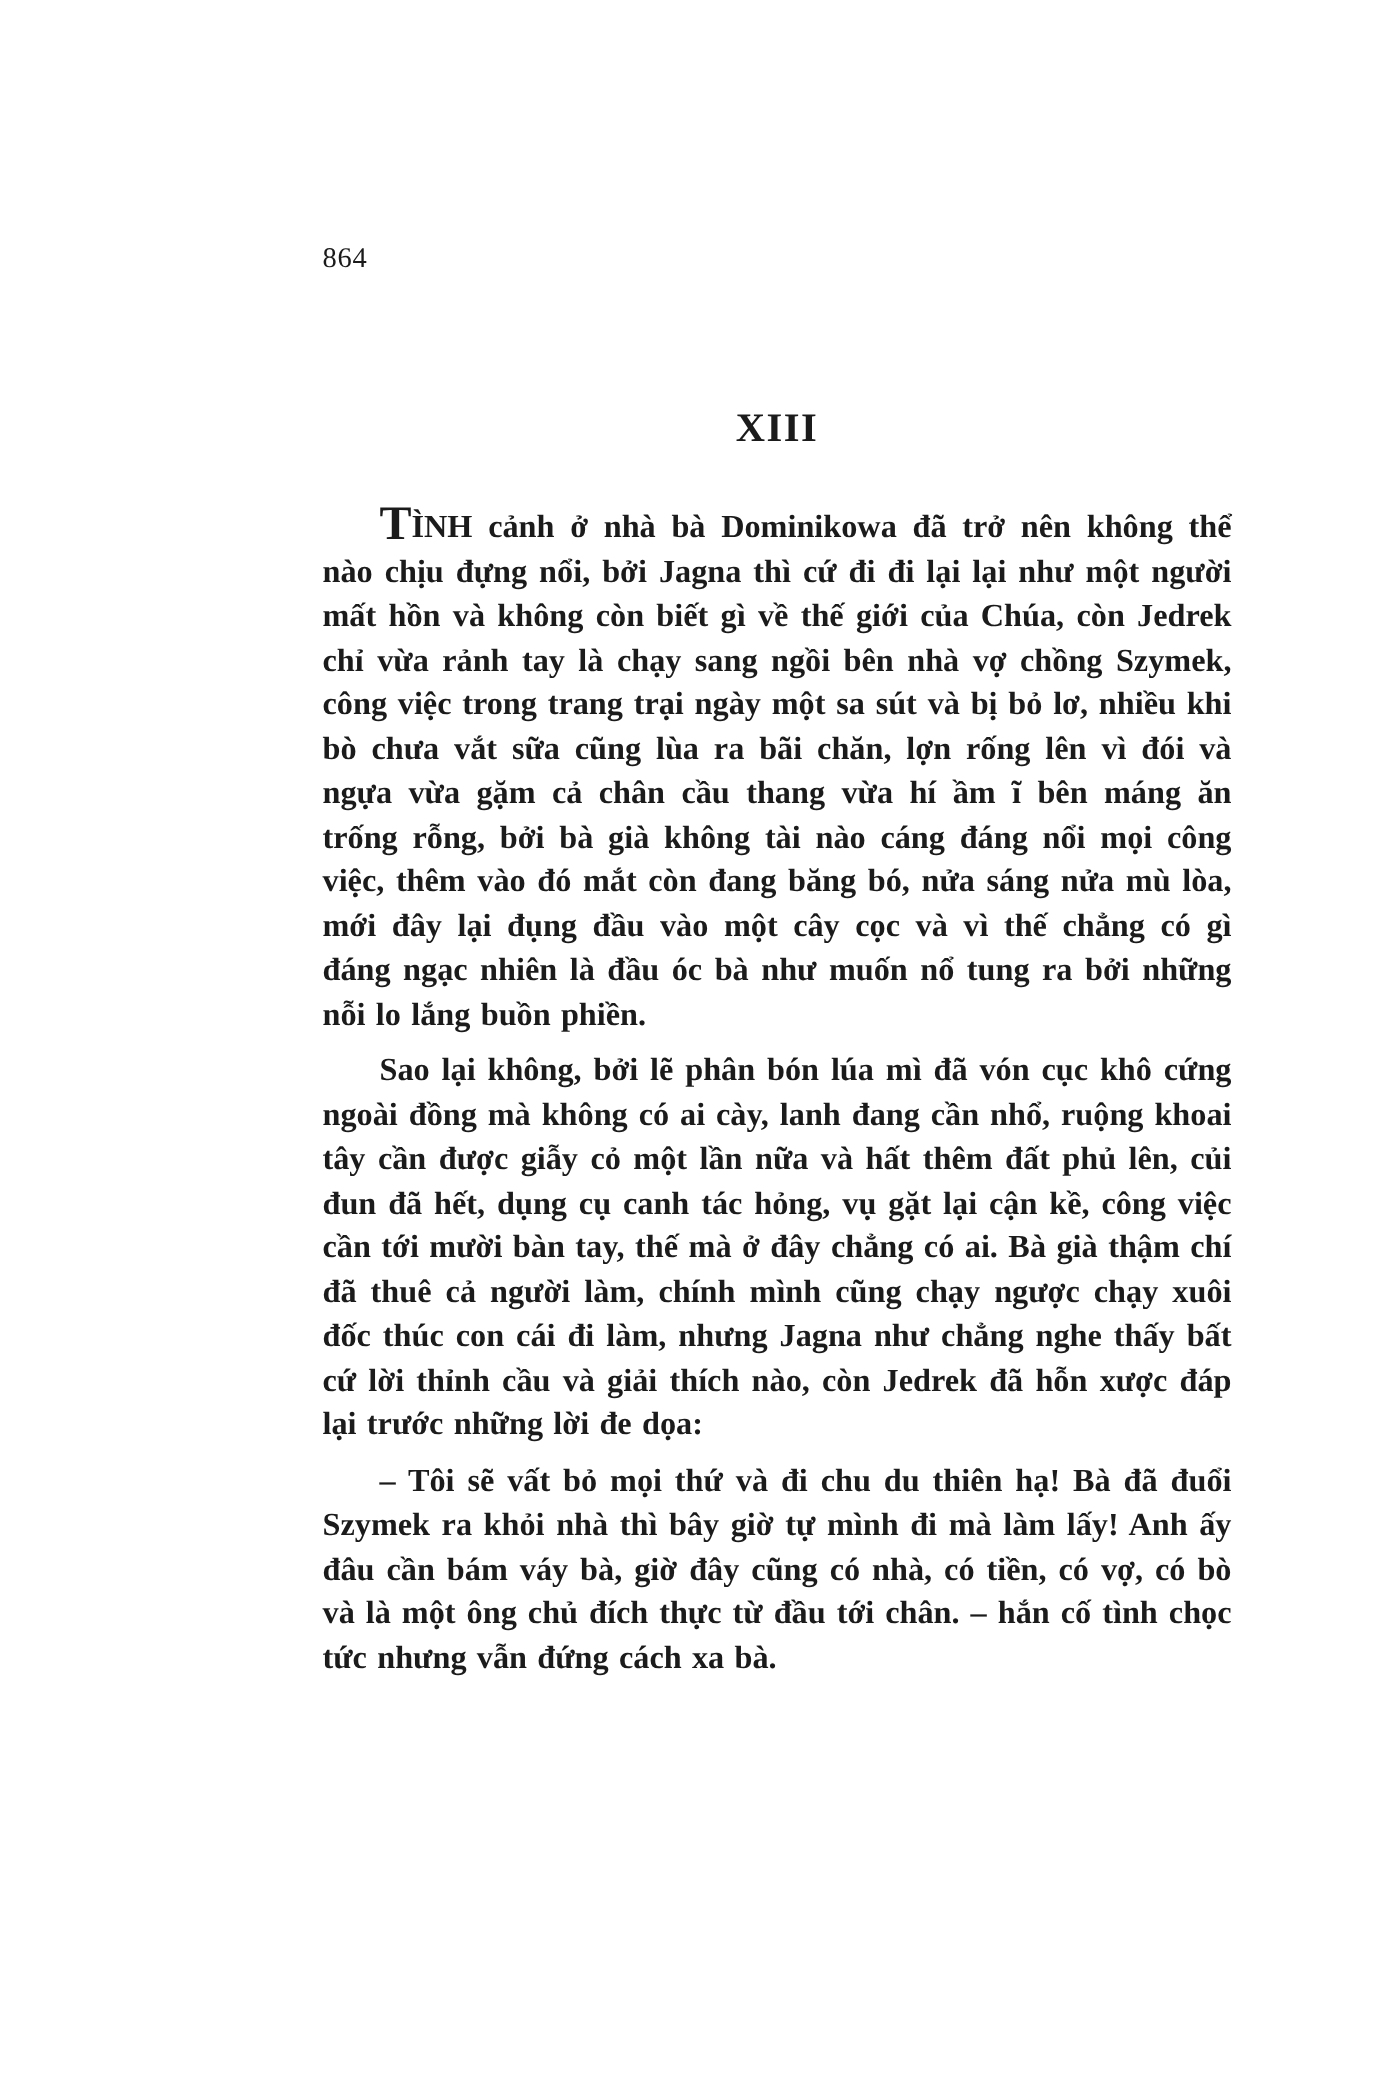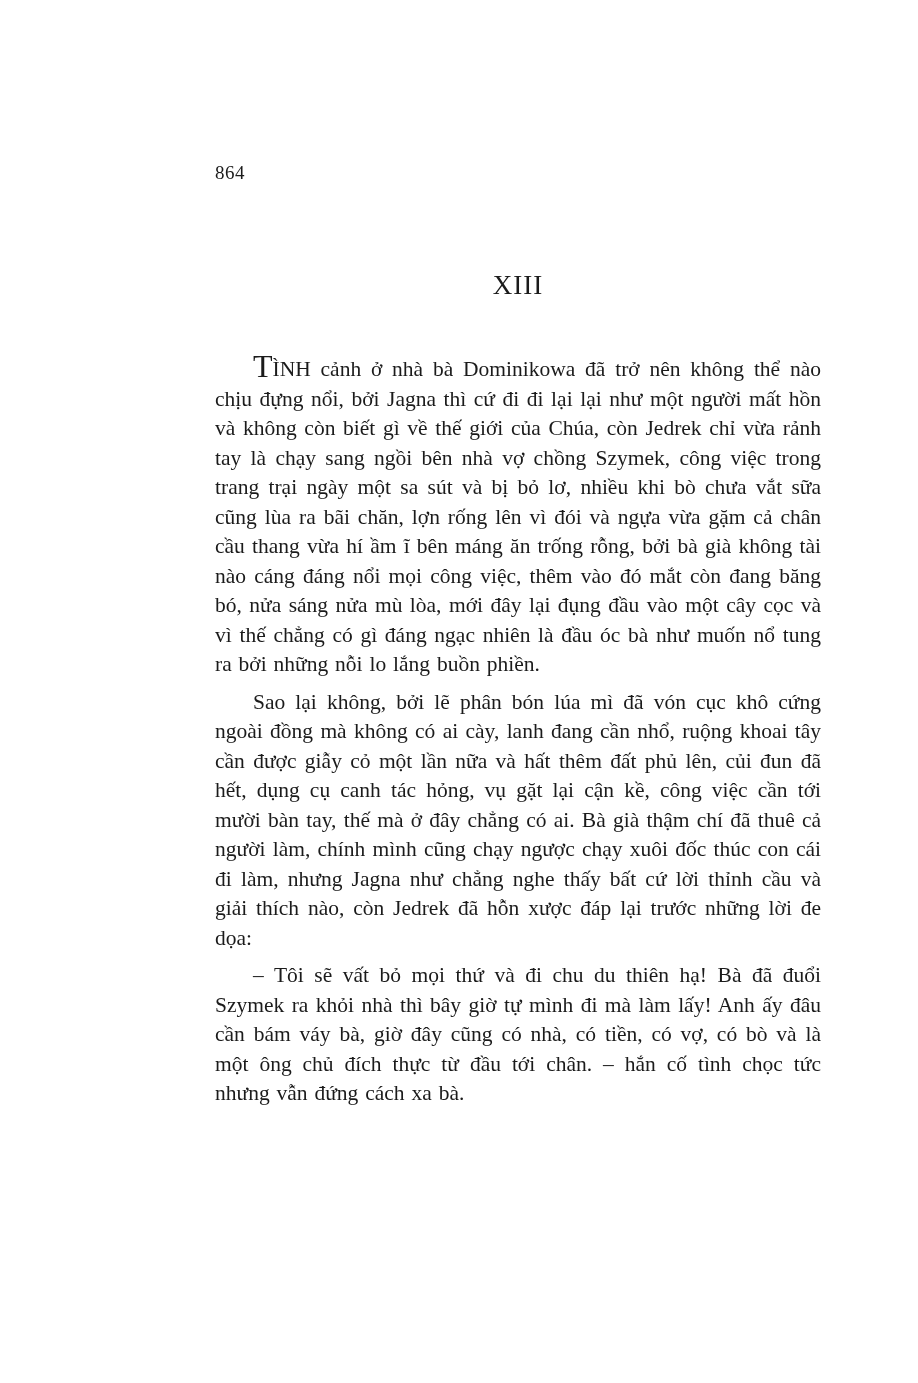--- a/index.html
+++ b/index.html
@@ -33,30 +33,32 @@
     letter-spacing: 0.5px;
   }
   .chapter-heading {
     position: absolute;
     top: 270px;
     left: 215px;
     width: 606px;
     text-align: center;
     font-size: 27px;
     letter-spacing: 1px;
+    font-weight: bold;
   }
   .text-block {
     position: absolute;
-    top: 355px;
+    top: 337px;
     left: 215px;
     width: 606px;
     font-size: 21.5px;
     line-height: 29.5px;
     text-align: justify;
     word-spacing: 1.5px;
+    font-weight: bold;
   }
   .para {
     margin: 0 0 8px 0;
     text-indent: 38px;
   }
   .lead-initial {
     font-size: 32px;
     line-height: 0;
     vertical-align: -1px;
   }

